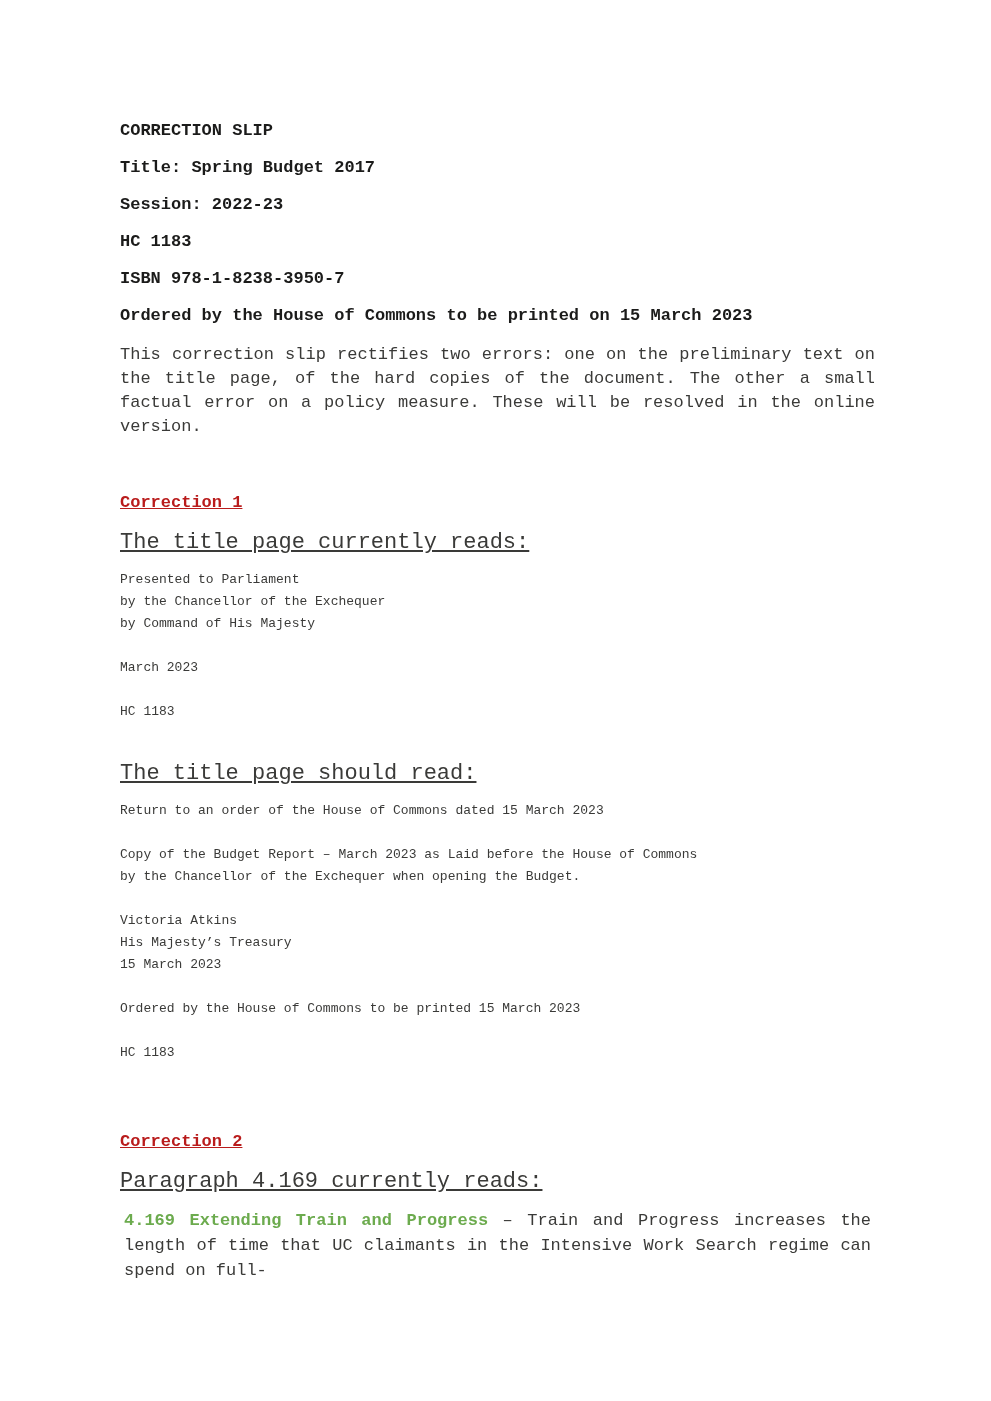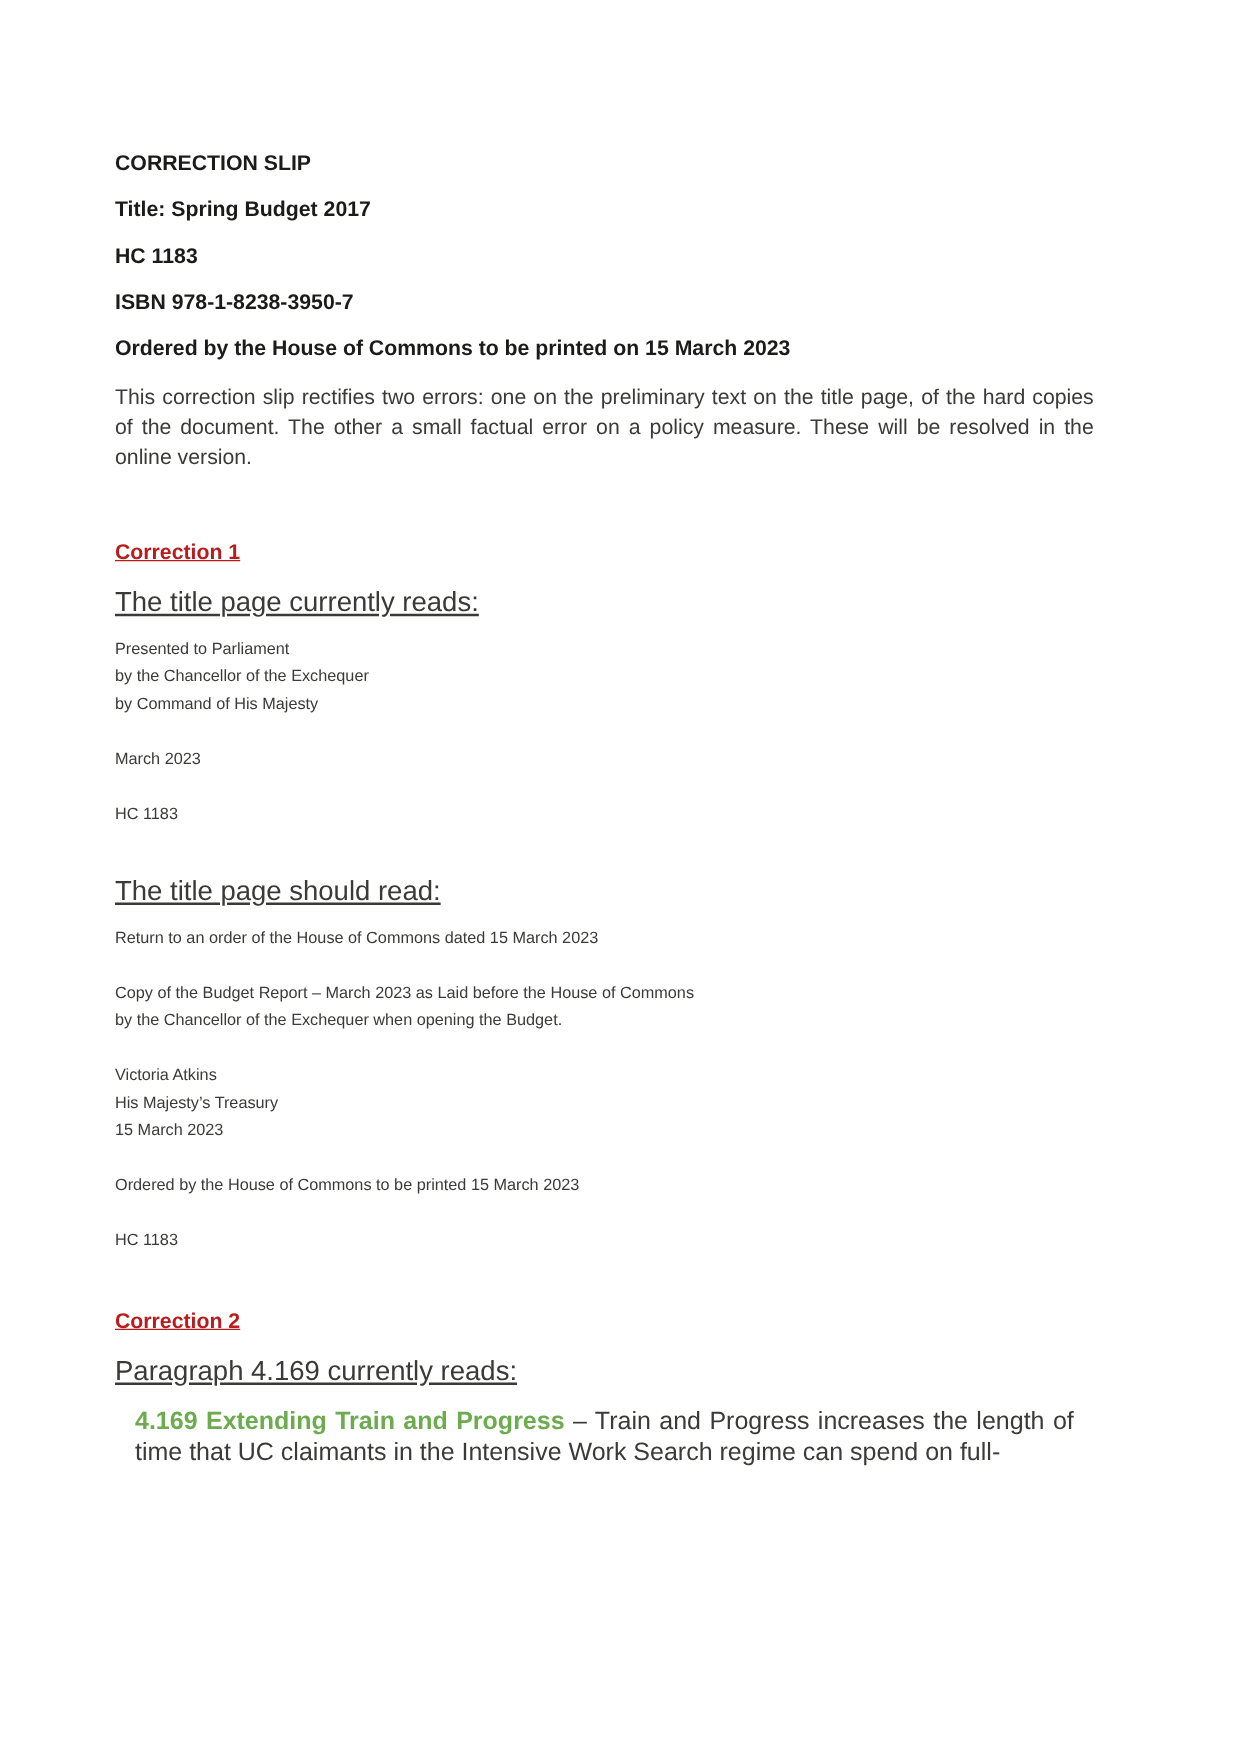--- a/index.html
+++ b/index.html
@@ -10,23 +10,24 @@
   body {
     width: 991px;
     height: 1401px;
     overflow: hidden;
     font-family: "Liberation Sans", sans-serif;
   }
   .doc {
     box-sizing: border-box;
     width: 991px;
     height: 1401px;
-    padding: 121px 116px 0 92px;
+    padding: 121px 116px 0 120px;
     background: #ffffff;
     color: #3a3a38;
+    font-family: Liberation Mono, monospace;
   }
   .hline {
     margin: 0 0 17px 0;
     font-weight: 700;
     font-size: 17px;
     line-height: 20px;
     color: #1b1b1a;
   }
   .para {
     margin: 0 0 10px 0;
@@ -39,55 +40,56 @@
   }
   .section-heading {
     margin: 54px 0 18px 0;
     font-weight: 700;
     font-size: 17px;
     line-height: 20px;
     color: #b91c1c;
     text-decoration: underline;
   }
   .section-heading.second {
-    margin-top: 44px;
+    margin-top: 68px;
   }
   .sub-label {
     margin: 0 0 14px 0;
     font-size: 22px;
     line-height: 24px;
     text-decoration: underline;
   }
   .block {
     margin: 0 0 39px 0;
     font-size: 13px;
     line-height: 22px;
     white-space: pre-line;
   }
   .block.block-b {
     margin-bottom: 44px;
   }
   .p4169 {
-    margin: 16px;
-    font-size: 20px;
+    margin: 4px;
+    font-size: 17px;
     line-height: 25px;
     text-align: justify;
   }
   .green-lead {
     color: #6CAB4E;
     font-weight: 700;
   }
 </style>
 </head>
 <body>
 
 <div class="doc">
 
   <p class="hline">CORRECTION SLIP</p>
   <p class="hline">Title: Spring Budget 2017</p>
+  <p class="hline">Session: 2022-23</p>
   <p class="hline">HC 1183</p>
   <p class="hline">ISBN 978-1-8238-3950-7</p>
   <p class="hline">Ordered by the House of Commons to be printed on 15 March 2023</p>
 
   <p class="para last">This correction slip rectifies two errors: one on the preliminary text on the title page, of the hard copies of the document. The other a small factual error on a policy measure. These will be resolved in the online version.</p>
 
   <p class="section-heading">Correction 1</p>
 
   <p class="sub-label">The title page currently reads:</p>
 

